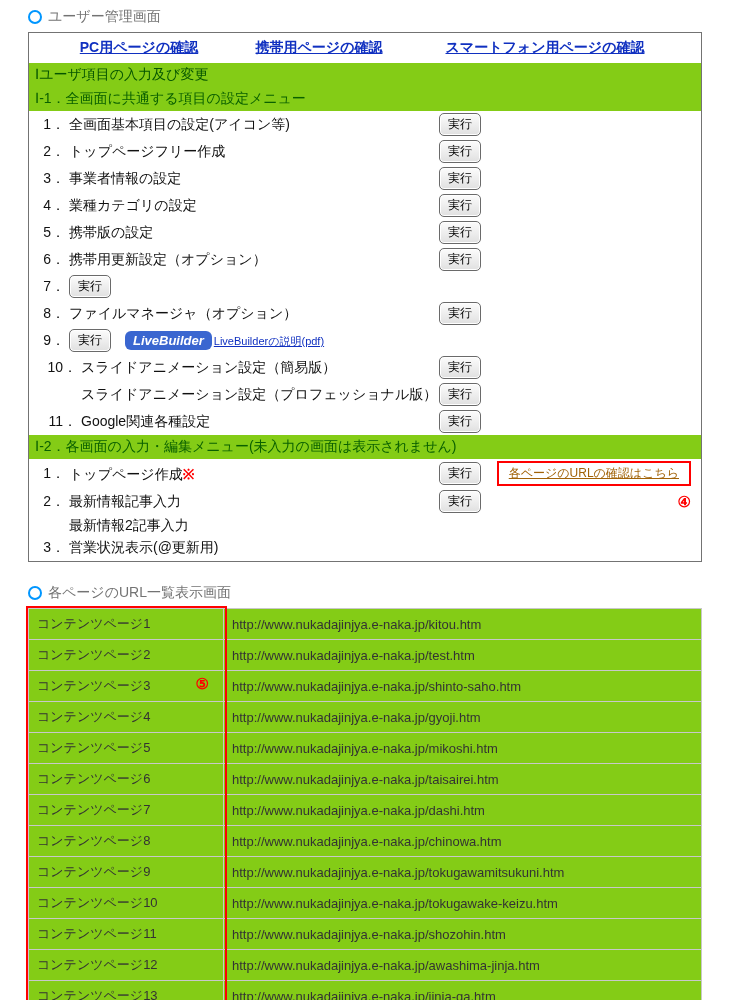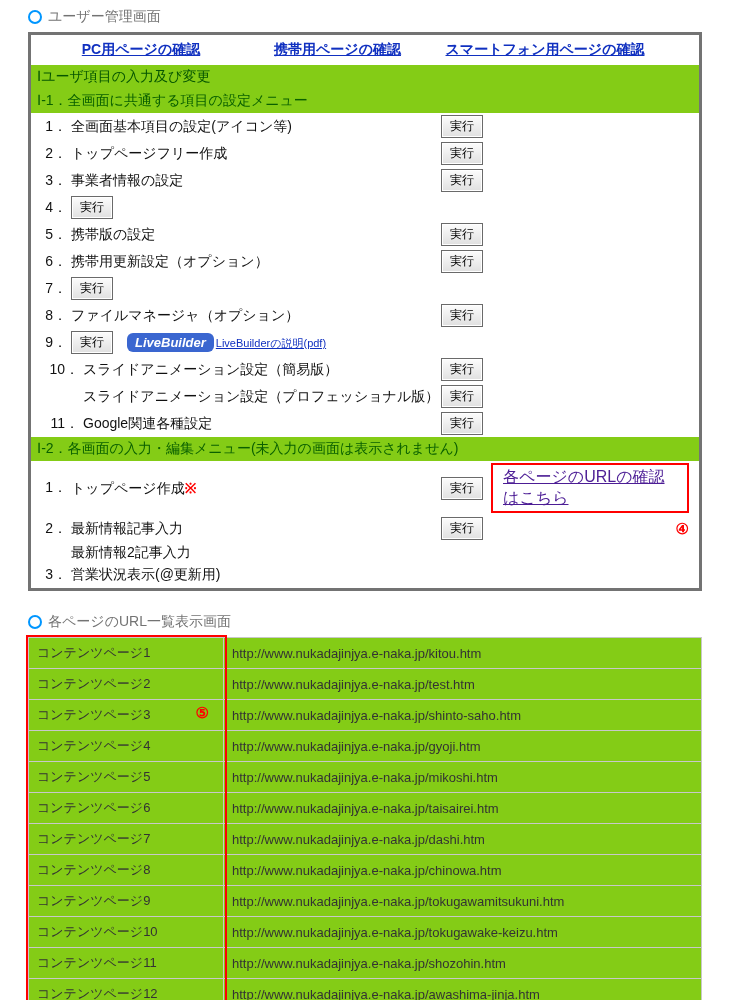--- a/index.html
+++ b/index.html
@@ -22,36 +22,36 @@
     width: 14px;
     height: 14px;
     border: 2px solid #0096ff;
     border-radius: 50%;
     margin-right: 6px;
     display: inline-block;
     box-sizing: border-box;
   }
   .panel {
     margin: 0 28px 14px 28px;
-    border: 3px solid #737373;
+    border: 1px solid #737373;
     background: #fff;
   }
   .top-links {
     display: flex;
     padding: 6px 10px 6px 10px;
     font-weight: bold;
     font-size: 14px;
   }
   .top-links a {
     color: #1030c0;
     text-decoration: underline;
     cursor: pointer;
   }
   .top-links .col1 { flex: 0 0 200px; text-align: center; }
-  .top-links .col2 { flex: 0 0 160px; text-align: right; }
+  .top-links .col2 { flex: 0 0 160px; text-align: center; }
   .top-links .col3 { flex: 1; text-align: center; }
   .greenbar {
     background: #84cc16;
     padding: 3px 6px;
     font-size: 14px;
     color: #0a6000;
   }
   .greenbar.dark { color: #055500; font-weight: normal; }
   .row {
     display: flex;
@@ -69,21 +69,21 @@
   .row .num-wide { width: 42px; text-align: right; padding-right: 4px; }
   .row .label {
     flex: 0 0 370px;
   }
   .row .btncell { width: 50px; }
   .row .extra { flex: 1; padding-left: 6px; font-size: 12px; }
   .btn-exec {
     display: inline-block;
     background: linear-gradient(#fcfcfc, #e0e0e0);
     border: 1px solid #6a6a6a;
-    border-radius: 0;
+    border-radius: 5px;
     padding: 2px 8px;
     font-size: 12px;
     cursor: pointer;
     color: #000;
     box-shadow: inset 0 0 0 1px #fff;
   }
   .lb-badge {
     display: inline-block;
     background: #3a66d0;
     color: #fff;
@@ -97,22 +97,22 @@
   .lb-link {
     color: #1030c0;
     text-decoration: underline;
     font-size: 11px;
     cursor: pointer;
   }
   .red-star { color: #ff0000; font-weight: bold; }
   .url-confirm-box {
     border: 2px solid #ff0000;
     padding: 2px 10px;
-    font-size: 16px;
-    color: #4c1d95;
+    font-size: 12px;
+    color: #a16207;
     text-decoration: underline;
     cursor: pointer;
     display: inline-block;
   }
   .circled-num {
     display: inline-block;
     color: #ff0000;
     font-weight: bold;
     font-size: 15px;
   }
@@ -190,20 +190,21 @@
         <span class="extra"></span>
       </div>
       <div class="row">
         <span class="num">3．</span>
         <span class="label">事業者情報の設定</span>
         <span class="btncell"><span class="btn-exec">実行</span></span>
         <span class="extra"></span>
       </div>
       <div class="row">
         <span class="num">4．</span>
+        <span class="label">業種カテゴリの設定</span>
         <span class="btncell"><span class="btn-exec">実行</span></span>
         <span class="extra"></span>
       </div>
       <div class="row">
         <span class="num">5．</span>
         <span class="label">携帯版の設定</span>
         <span class="btncell"><span class="btn-exec">実行</span></span>
         <span class="extra"></span>
       </div>
       <div class="row">

